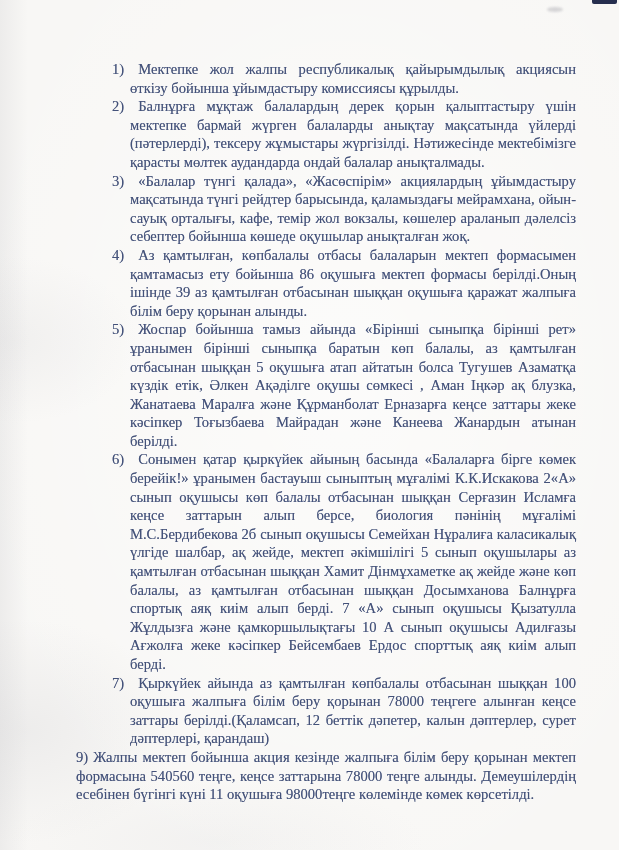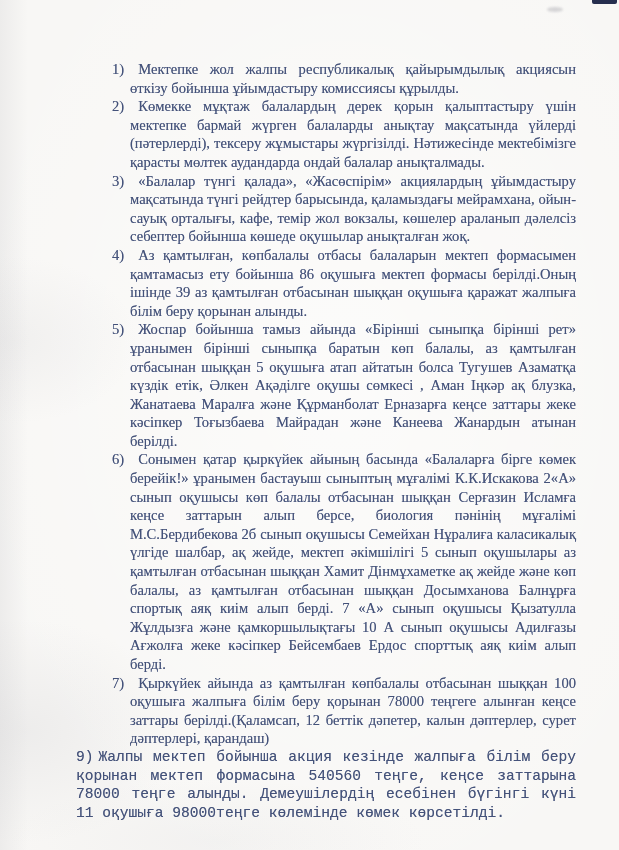--- a/index.html
+++ b/index.html
@@ -65,36 +65,35 @@
   }
   .item .num {
     margin-right: 14px;
   }
   
   .item.flush {
     margin-left: -36px;
     width: 500px;
     padding-left: 0;
     text-indent: 0;
-    font-family: Liberation Mono, monospace;
   }
   .item.flush .num {
     margin-right: 5px;
   }
 </style>
 </head>
 <body>
 
 <div class="paper">
   <div class="corner-mark"></div>
   <div class="smudge"></div>
 
   <div class="doc">
     <div class="item"><span class="num">1)</span><span class="txt">Мектепке жол жалпы республикалық қайырымдылық акциясын өткізу бойынша ұйымдастыру комиссиясы құрылды.</span></div>
-    <div class="item"><span class="num">2)</span><span class="txt">Көмекке мұқтаж балалардың дерек қорын қалыптастыру үшін мектепке бармай жүрген балаларды анықтау мақсатында үйлерді (пәтерлерді), тексеру жұмыстары жүргізілді. Нәтижесінде мектебімізге қарасты мөлтек аудандарда ондай балалар анықталмады.</span></div>
+    <div class="item"><span class="num">2)</span><span class="txt">Балнұрға мұқтаж балалардың дерек қорын қалыптастыру үшін мектепке бармай жүрген балаларды анықтау мақсатында үйлерді (пәтерлерді), тексеру жұмыстары жүргізілді. Нәтижесінде мектебімізге қарасты мөлтек аудандарда ондай балалар анықталмады.</span></div>
     <div class="item"><span class="num">3)</span><span class="txt">«Балалар түнгі қалада», «Жасөспірім» акциялардың ұйымдастыру мақсатында түнгі рейдтер барысында, қаламыздағы мейрамхана, ойын-сауық орталығы, кафе, темір жол вокзалы, көшелер араланып дәлелсіз себептер бойынша көшеде оқушылар анықталған жоқ.</span></div>
     <div class="item"><span class="num">4)</span><span class="txt">Аз қамтылған, көпбалалы отбасы балаларын мектеп формасымен қамтамасыз ету бойынша 86 оқушыға мектеп формасы берілді.Оның ішінде 39 аз қамтылған отбасынан шыққан оқушыға қаражат жалпыға білім беру қорынан алынды.</span></div>
     <div class="item"><span class="num">5)</span><span class="txt">Жоспар бойынша тамыз айында «Бірінші сыныпқа бірінші рет» ұранымен бірінші сыныпқа баратын көп балалы, аз қамтылған отбасынан шыққан 5 оқушыға атап айтатын болса Тугушев Азаматқа күздік етік, Әлкен Ақәділге оқушы сөмкесі , Аман Іңкәр ақ блузка, Жанатаева Маралға және Құрманболат Ерназарға кеңсе заттары жеке кәсіпкер Тоғызбаева Майрадан және Канеева Жанардын атынан берілді.</span></div>
     <div class="item"><span class="num">6)</span><span class="txt">Сонымен қатар қыркүйек айының басында «Балаларға бірге көмек берейік!» ұранымен бастауыш сыныптың мұғалімі К.К.Искакова 2«А» сынып оқушысы көп балалы отбасынан шыққан Серғазин Исламға кеңсе заттарын алып берсе, биология пәнінің мұғалімі М.С.Бердибекова 2б сынып оқушысы Семейхан Нұралиға каласикалық үлгіде шалбар, ақ жейде, мектеп әкімшілігі 5 сынып оқушылары аз қамтылған отбасынан шыққан Хамит Дінмұхаметке ақ жейде және көп балалы, аз қамтылған отбасынан шыққан Досымханова Балнұрға спортық аяқ киім алып берді. 7 «А» сынып оқушысы Қызатулла Жұлдызға және қамкоршылықтағы 10 А сынып оқушысы Адилғазы Ағжолға жеке кәсіпкер Бейсембаев Ердос спорттық аяқ киім алып берді.</span></div>
     <div class="item"><span class="num">7)</span><span class="txt">Қыркүйек айында аз қамтылған көпбалалы отбасынан шыққан 100 оқушыға жалпыға білім беру қорынан 78000 теңгеге алынған кеңсе заттары берілді.(Қаламсап, 12 беттік дәпетер, калын дәптерлер, сурет дәптерлері, қарандаш)</span></div>
     <div class="item flush"><span class="num">9)</span><span class="txt">Жалпы мектеп бойынша акция кезінде жалпыға білім беру қорынан мектеп формасына 540560 теңге, кеңсе заттарына 78000 теңге алынды. Демеушілердің есебінен бүгінгі күні 11 оқушыға 98000теңге көлемінде көмек көрсетілді.</span></div>
   </div>
 </div>
 
 </body></html>

